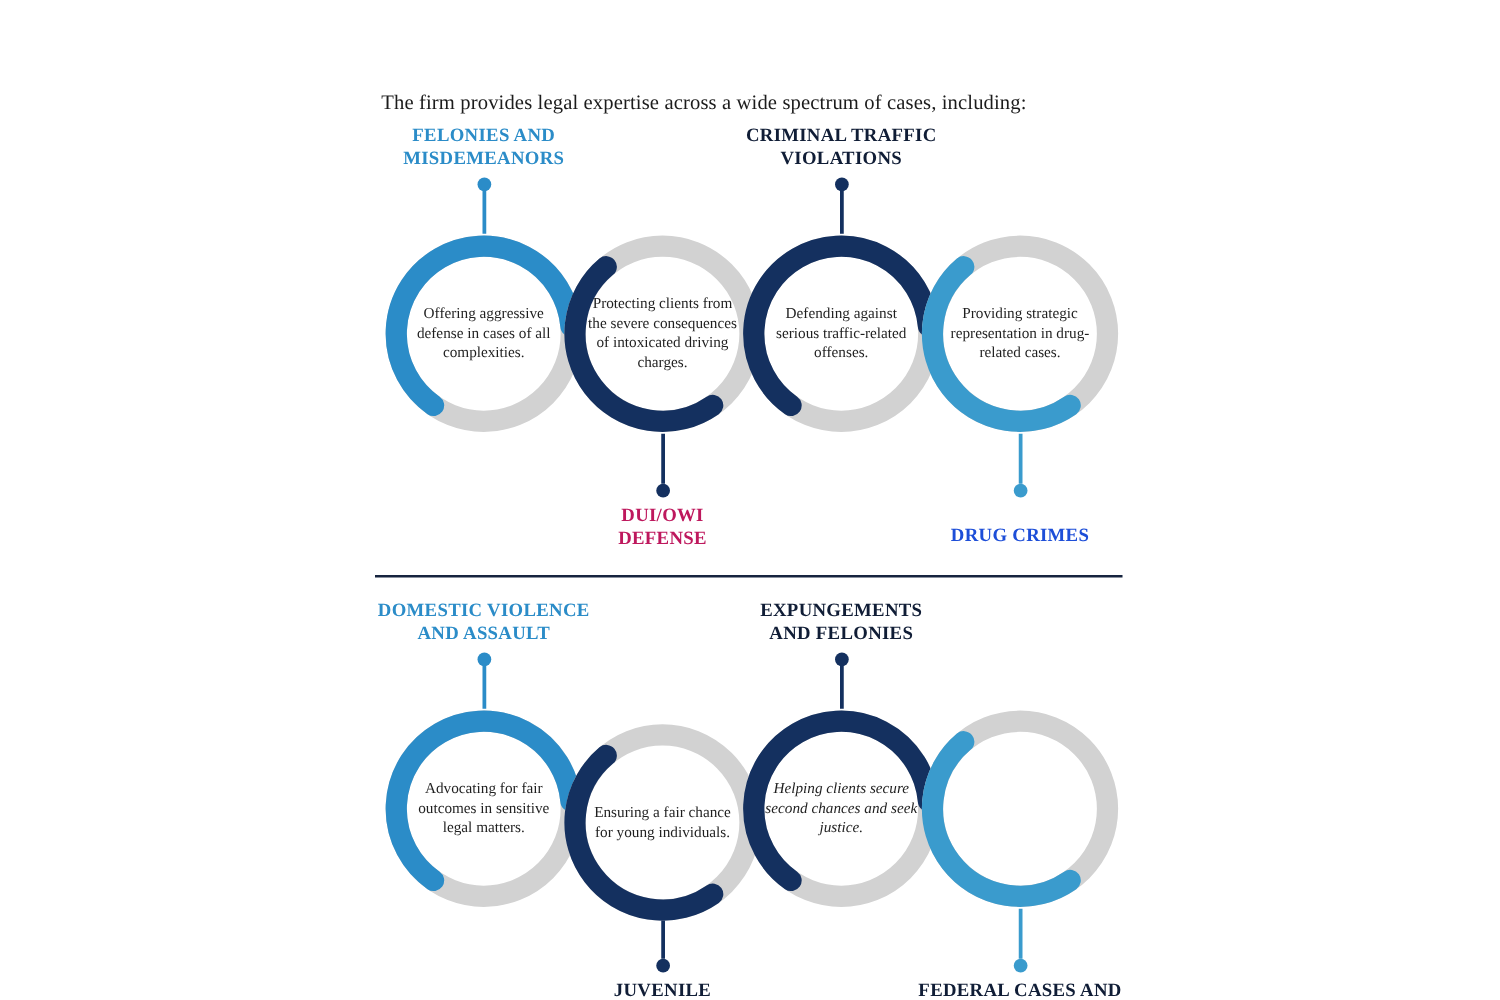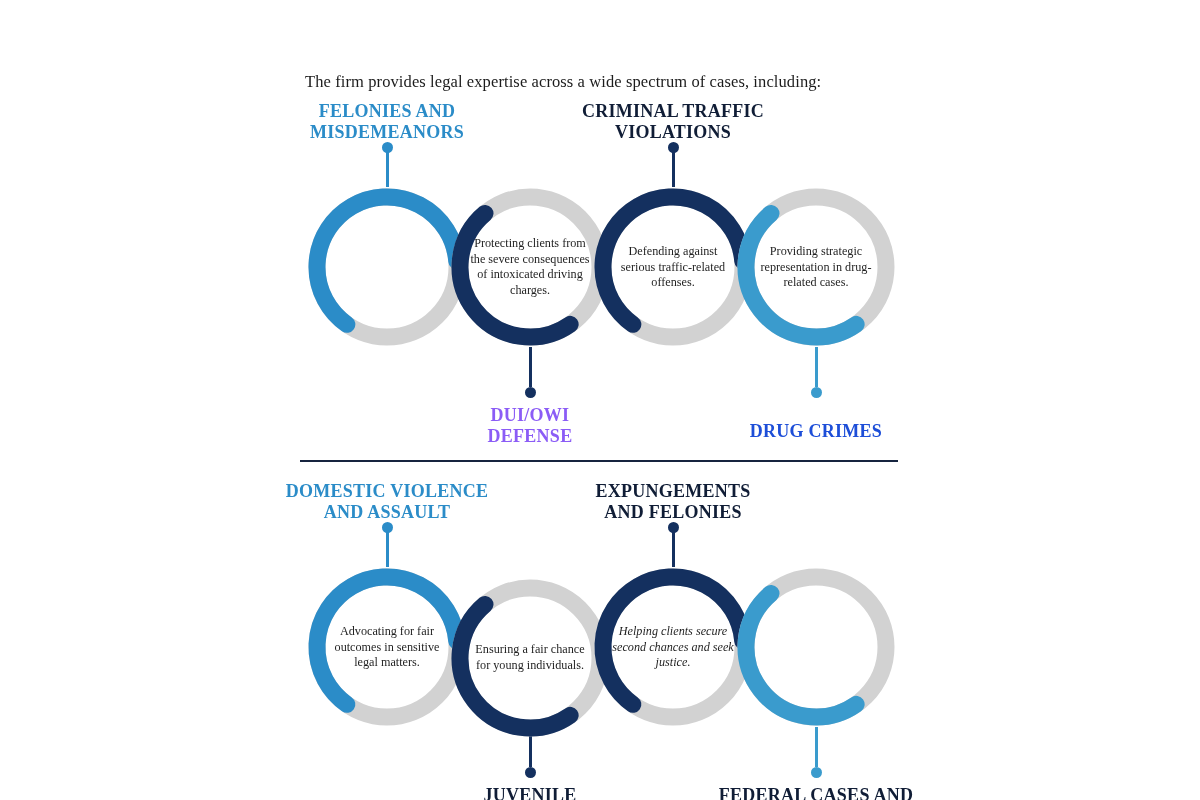--- a/index.html
+++ b/index.html
@@ -82,21 +82,21 @@
     position: absolute;
     width: 11px;
     height: 11px;
     border-radius: 50%;
   }
   .cap-label {
     position: absolute;
     text-align: center;
     font-family: "Liberation Serif", serif;
     font-weight: bold;
-    font-size: 18px;
+    font-size: 15px;
     line-height: 1.18;
     letter-spacing: 0.25px;
     white-space: pre-line;
   }
 </style>
 </head>
 <body>
 
 <div id="stage">
 
@@ -107,35 +107,36 @@
   <div id="row-1-layer">
       <div class="stem" style="background: rgb(43, 140, 200); left: 385.5px; width: 3px; top: 103px; height: 40px;"></div>
       <div class="dot" style="background: rgb(43, 140, 200); left: 381.5px; top: 98px;"></div>
       <div class="node" style="left: 301px; top: 137px; z-index: 10;">
         <div class="ring">
           <svg width="172" height="172" viewBox="0 0 172 172">
             <circle cx="86" cy="86" r="70" fill="none" stroke="#d2d2d2" stroke-width="17"></circle>
             <path d="M 45.85 143.34 A 70 70 0 1 1 155.73 79.90" fill="none" stroke="#2b8cc8" stroke-width="17" stroke-linecap="round"></path>
           </svg>
         </div>
+        <div class="node-text">Offering aggressive defense in cases of all complexities.</div>
       </div>
       <div class="cap-label" style="color: rgb(43, 140, 200); width: 230px; left: 272px; top: 57px;">FELONIES AND
 MISDEMEANORS</div>
       <div class="stem" style="background: rgb(20, 48, 95); left: 528.5px; width: 3px; top: 303px; height: 40px;"></div>
       <div class="dot" style="background: rgb(20, 48, 95); left: 524.5px; top: 343px;"></div>
       <div class="node" style="left: 444px; top: 137px; z-index: 11;">
         <div class="ring">
           <svg width="172" height="172" viewBox="0 0 172 172">
             <circle cx="86" cy="86" r="70" fill="none" stroke="#d2d2d2" stroke-width="17"></circle>
             <path d="M 126.15 143.34 A 70 70 0 0 1 41.00 32.38" fill="none" stroke="#14305f" stroke-width="17" stroke-linecap="round"></path>
           </svg>
         </div>
         <div class="node-text">Protecting clients from the severe consequences of intoxicated driving charges.</div>
       </div>
-      <div class="cap-label" style="color: #8b5cf6; width: 230px; left: 415px; top: 361px;">DUI/OWI
+      <div class="cap-label" style="color: #be185d; width: 230px; left: 415px; top: 361px;">DUI/OWI
 DEFENSE</div>
       <div class="stem" style="background: rgb(20, 48, 95); left: 671.5px; width: 3px; top: 103px; height: 40px;"></div>
       <div class="dot" style="background: rgb(20, 48, 95); left: 667.5px; top: 98px;"></div>
       <div class="node" style="left: 587px; top: 137px; z-index: 12;">
         <div class="ring">
           <svg width="172" height="172" viewBox="0 0 172 172">
             <circle cx="86" cy="86" r="70" fill="none" stroke="#d2d2d2" stroke-width="17"></circle>
             <path d="M 45.85 143.34 A 70 70 0 1 1 155.73 79.90" fill="none" stroke="#14305f" stroke-width="17" stroke-linecap="round"></path>
           </svg>
         </div>

